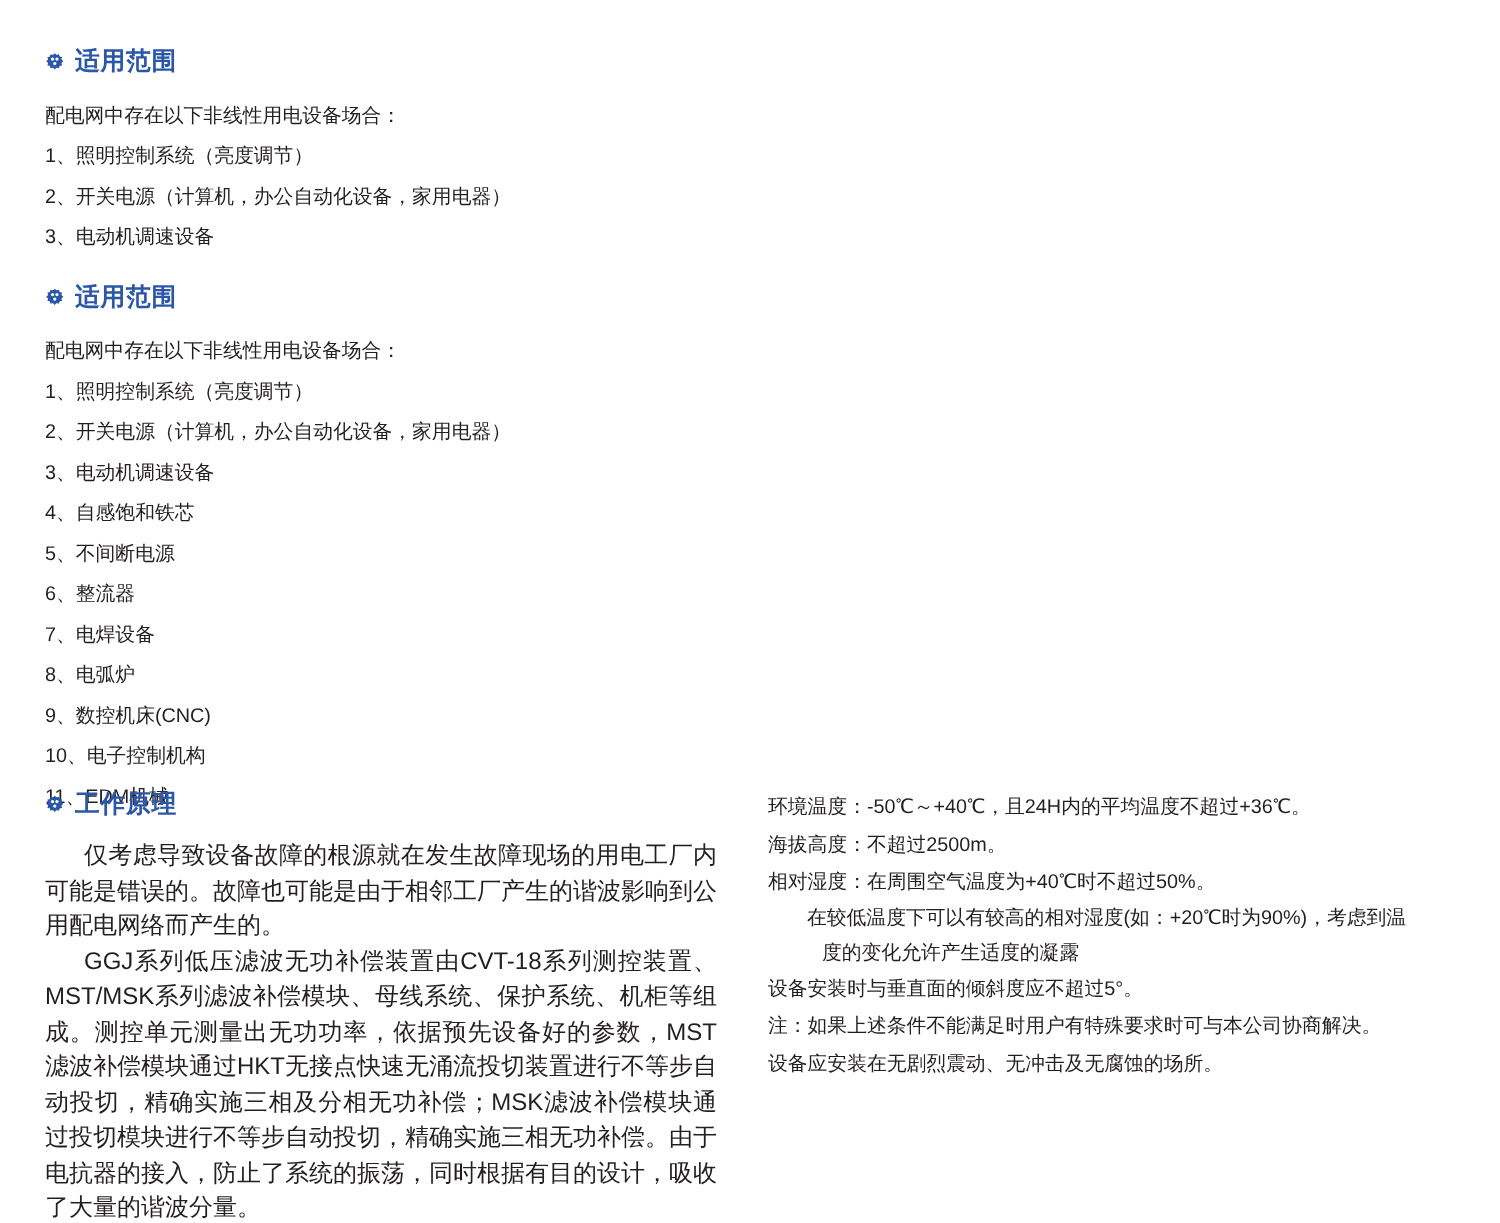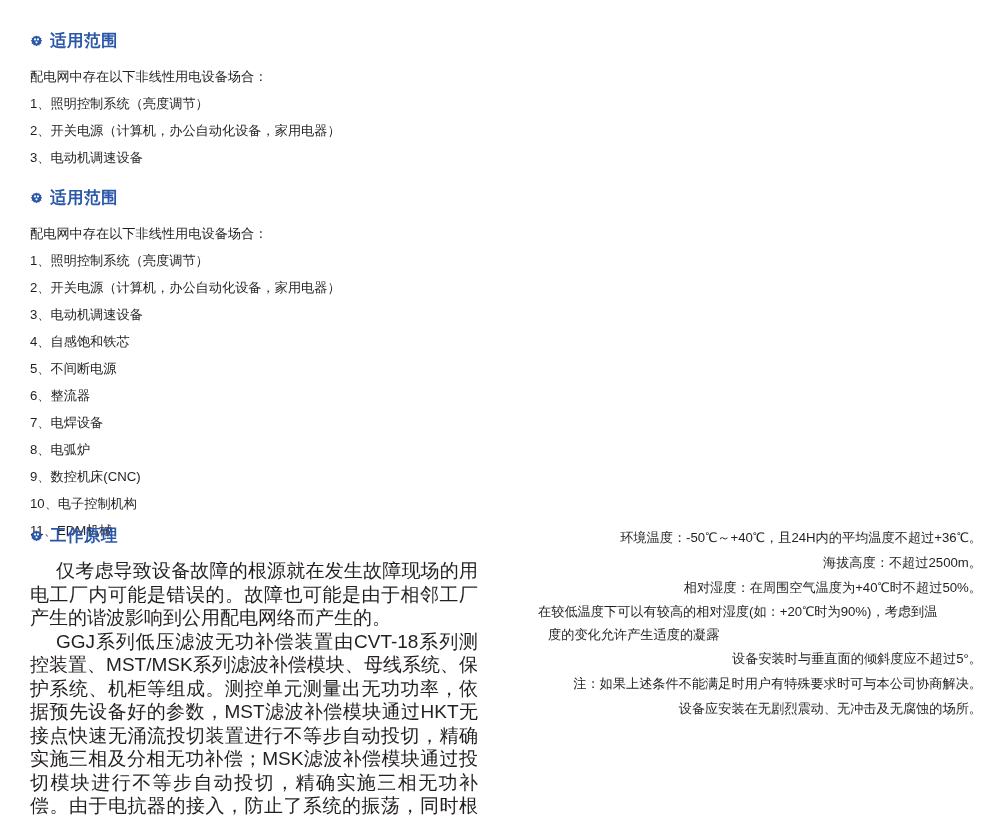--- a/index.html
+++ b/index.html
@@ -41,21 +41,21 @@
   }
   .gear-icon svg { display: block; }
   
   .body-line {
     font-size: 13.2px;
     line-height: 27px;
     color: #231f20;
     white-space: nowrap;
   }
   .para {
-    font-size: 19px;
+    font-size: 16px;
     line-height: 23.5px;
     color: #231f20;
     text-align: justify;
     margin: 0;
   }
   .para.indent { text-indent: 26px; }
 
   
   #top-block {
     position: absolute;
@@ -81,21 +81,20 @@
     left: 512px;
     top: 525px;
     width: 470px;
   }
   #col-left .sec-head, #col-right .sec-head { margin-bottom: 12px; }
 
   .cond-line {
     font-size: 13.2px;
     line-height: 25px;
     color: #231f20;
-    text-align: right;
   }
   .cond-sub {
     font-size: 13.2px;
     line-height: 23px;
     color: #231f20;
     padding-left: 14px;
     text-indent: 12px;
   }
   .cond-sub2 {
     font-size: 13.2px;

